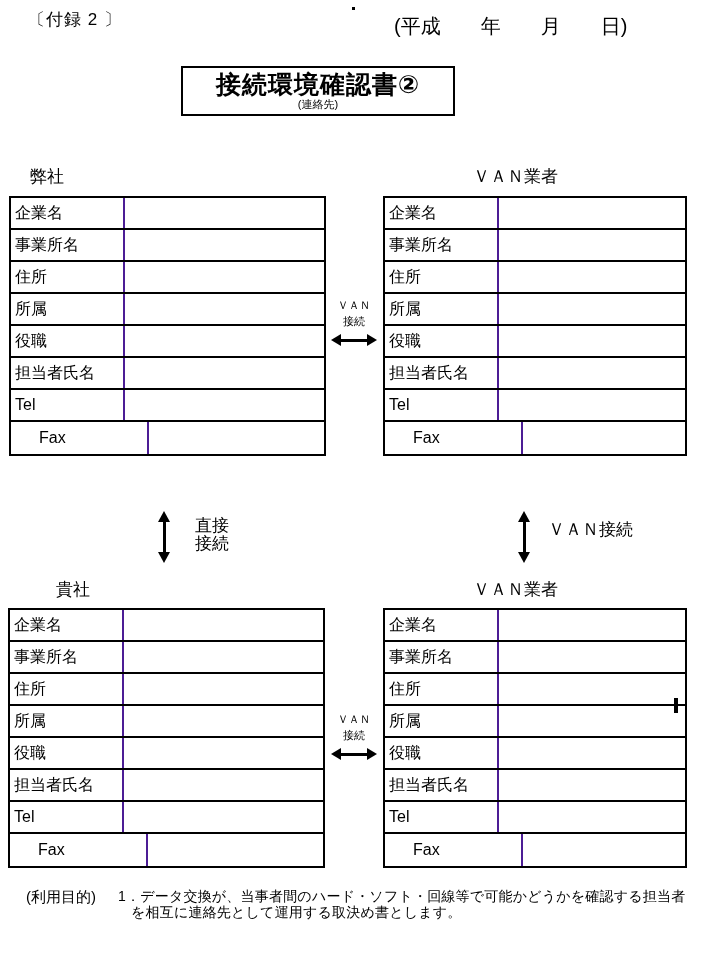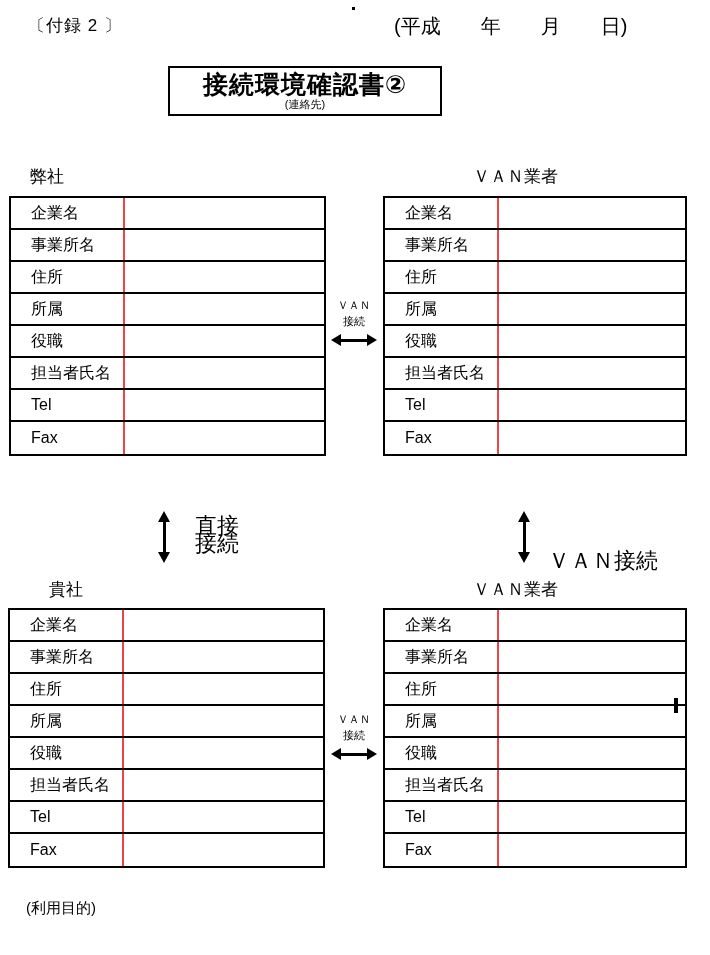--- a/index.html
+++ b/index.html
@@ -9,76 +9,76 @@
     margin:0 auto;
     background:#ffffff;
     color:#000000;
     font-family:"Liberation Sans","DejaVu Sans",sans-serif;
     overflow:hidden;
   }
   .abs { position:absolute; }
   .txt { white-space:nowrap; }
 
   
-  .appendix { left:28px; top:14px; font-size:17px; letter-spacing:1px; }
+  .appendix { left:28px; top:8px; font-size:17px; letter-spacing:1px; }
   .date { left:394px; top:13px; font-size:20px; }
   .top-dot { left:352px; top:7px; width:3px; height:3px; background:#000; }
 
   
   .title-box {
-    left:168px; top:66px; width:274px; height:50px;
+    left:181px; top:66px; width:274px; height:50px;
     border:2px solid #000; box-sizing:border-box;
     display:flex; flex-direction:column; align-items:center; justify-content:center;
   }
   .title-main { font-size:25px; font-weight:bold; letter-spacing:1px; line-height:26px; }
   .title-sub { font-size:11px; line-height:14px; }
 
   
   .tbl-header { font-size:17px; }
 
   
   .form-table {
     position:absolute;
     border:2px solid #000;
     box-sizing:border-box;
     background:#fff;
   }
   .t-row { display:flex; height:32px; border-bottom:2px solid #000; box-sizing:border-box; }
-  .t-row:last-child { border-bottom:none; }
+  .t-row:last-child { border-bottom:none;margin-left:24px; }
   .t-label {
     width:114px; box-sizing:border-box;
-    border-right:2px solid #ef4444;
-    padding-left:20px;
+    border-right:2px solid #4c1d95;
+    padding-left:4px;
     display:flex; align-items:center;
     font-size:16px;
   }
   .t-value { flex:1; }
 
   
   .conn-block { text-align:center; font-size:11px; line-height:16px; }
-  .vconn-label { font-size:22px; line-height:18px;text-align:center; }
+  .vconn-label { font-size:17px; line-height:18px;text-align:center; }
 
   
   .h-arrow { width:46px; height:14px; }
   .h-arrow .shaft { position:absolute; left:7px; right:7px; top:5px; height:3px; background:#000; }
   .h-arrow .head-l { position:absolute; left:0; top:0; width:0; height:0;
     border-top:6px solid transparent; border-bottom:6px solid transparent; border-right:10px solid #000; }
   .h-arrow .head-r { position:absolute; right:0; top:0; width:0; height:0;
     border-top:6px solid transparent; border-bottom:6px solid transparent; border-left:10px solid #000; }
 
   
   .v-arrow { width:14px; height:52px; }
   .v-arrow .shaft { position:absolute; top:8px; bottom:8px; left:5px; width:3px; background:#000; }
   .v-arrow .head-t { position:absolute; top:0; left:0; width:0; height:0;
     border-left:6px solid transparent; border-right:6px solid transparent; border-bottom:11px solid #000; }
   .v-arrow .head-b { position:absolute; bottom:0; left:0; width:0; height:0;
     border-left:6px solid transparent; border-right:6px solid transparent; border-top:11px solid #000; }
 
   
-  .note-label { left:26px; top:888px; font-size:15px;margin-top:11px; }
+  .note-label { left:26px; top:888px; font-size:15px; }
   .note-line1 { left:118px; top:888px; font-size:14px; letter-spacing:0.2px; }
   .note-line2 { left:131px; top:904px; font-size:14px; letter-spacing:0.2px; }
 
   
   .cursor-mark { left:674px; top:698px; width:4px; height:15px; background:#000; }
 </style>
 </head>
 <body>
 
 <div class="page">
@@ -183,23 +183,23 @@
   <div class="abs vconn-label" style="left:195px; top:517px;">
     <div>直接</div>
     <div>接続</div>
   </div>
 
   <div class="abs v-arrow" style="left:518px; top:511px;">
     <span class="head-t"></span>
       <span class="shaft"></span>
       <span class="head-b"></span>
   </div>
-  <div class="abs txt vconn-label" style="left:548px; top:521px;margin-top:31px;">ＶＡＮ接続</div>
-
-  <div class="abs txt tbl-header" style="left:49px; top:578px;">貴社</div>
+  <div class="abs txt vconn-label" style="left:548px; top:521px;">ＶＡＮ接続</div>
+
+  <div class="abs txt tbl-header" style="left:56px; top:578px;">貴社</div>
   <div class="abs txt tbl-header" style="left:473px; top:578px;">ＶＡＮ業者</div>
 
   <div class="form-table" style="left:8px; top:608px; width:317px;">
     <div class="t-row">
         <div class="t-label">企業名</div>
         <div class="t-value"></div>
       </div>
     <div class="t-row">
         <div class="t-label">事業所名</div>
         <div class="t-value"></div>
@@ -271,14 +271,16 @@
   </div>
   <div class="abs h-arrow" style="left:331px; top:748px;">
     <span class="head-l"></span>
       <span class="shaft"></span>
       <span class="head-r"></span>
   </div>
 
   <div class="abs cursor-mark"></div>
 
   <div class="abs txt note-label">(利用目的)</div>
+  <div class="abs txt note-line1">1．データ交換が、当事者間のハード・ソフト・回線等で可能かどうかを確認する担当者</div>
+  <div class="abs txt note-line2">を相互に連絡先として運用する取決め書とします。</div>
 
 </div>
 
 </body></html>

